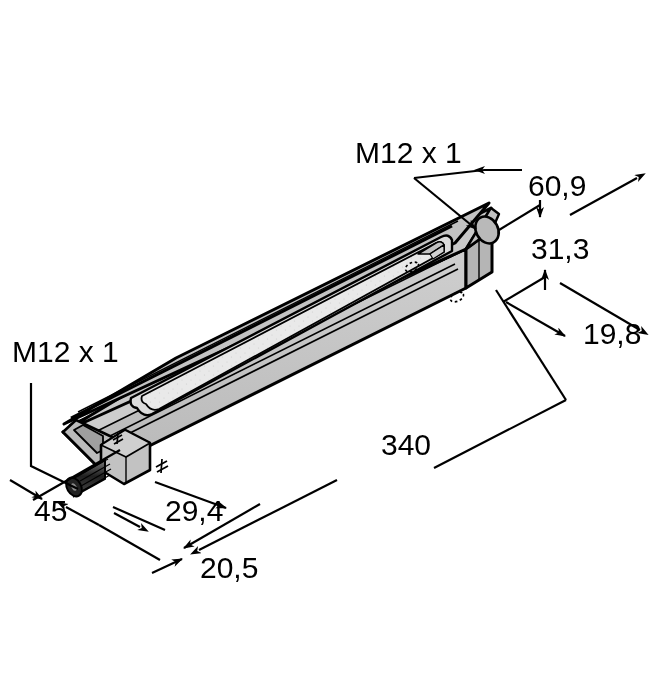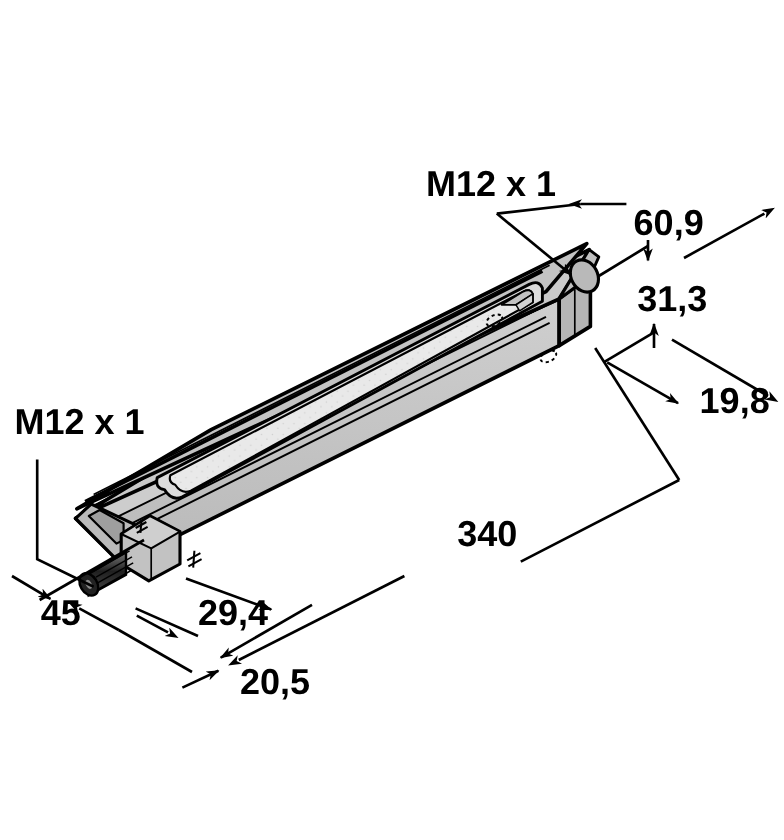--- a/index.html
+++ b/index.html
@@ -12,21 +12,20 @@
     height: 700px;
     position: relative;
     overflow: hidden;
     font-family: "Liberation Sans", sans-serif;
   }
   #drawing-root {
     position: absolute;
     left: 0; top: 0;
     width: 653px;
     height: 700px;
-    font-weight: bold;
   }
   svg#tech-drawing {
     display: block;
     width: 653px;
     height: 700px;
   }
   .dim-text {
     font-family: "Liberation Sans", sans-serif;
     font-size: 30px;
     fill: #000000;

